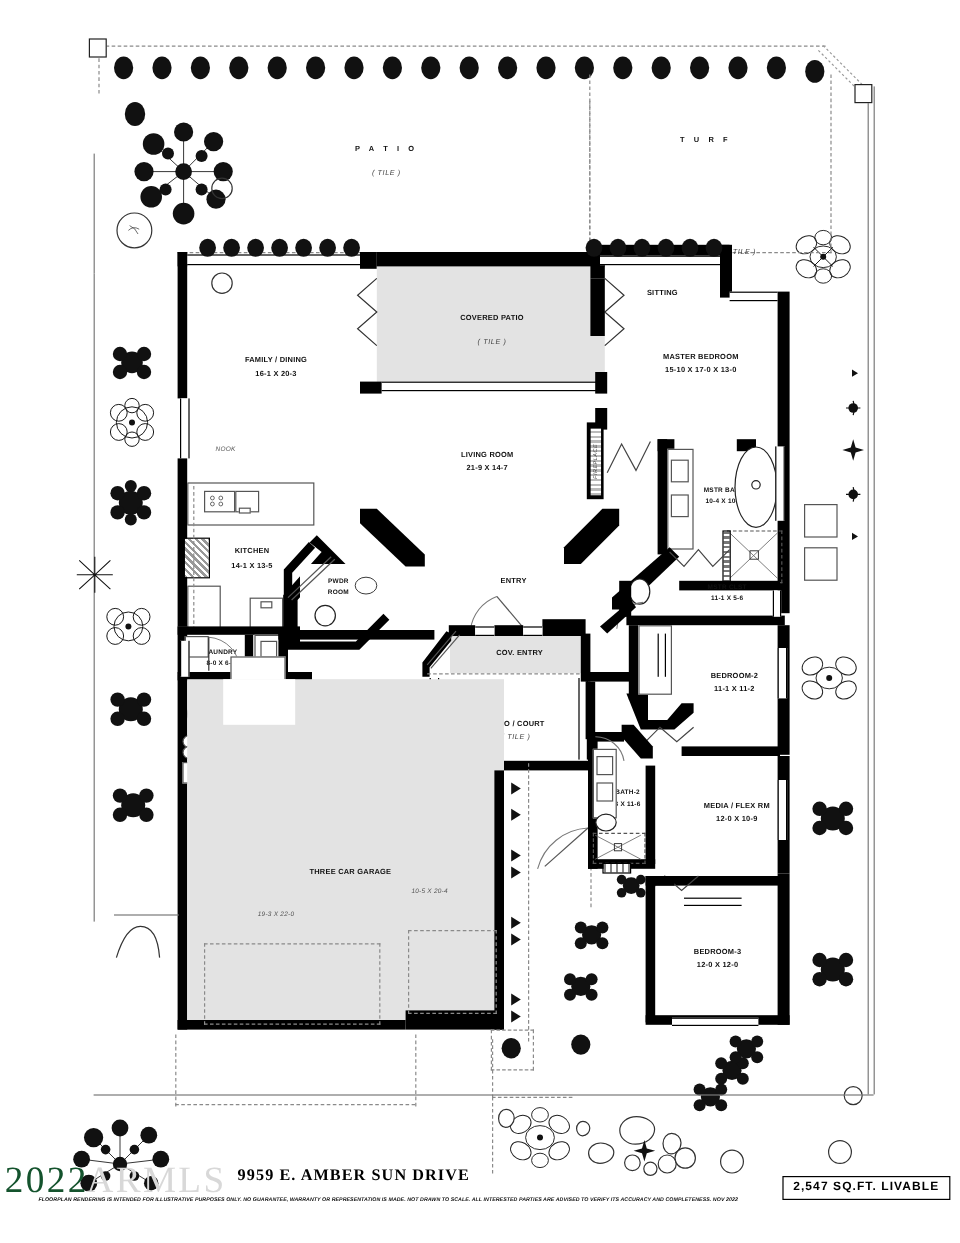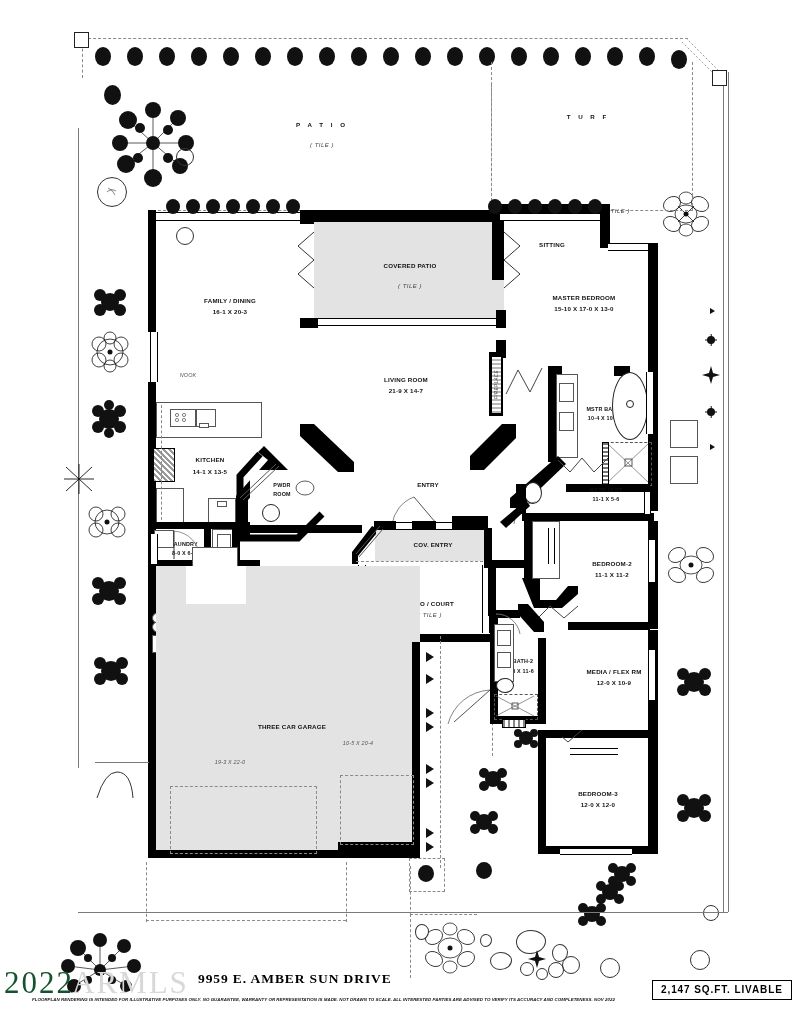--- a/index.html
+++ b/index.html
@@ -752,16 +752,16 @@
   <div class="dash-v" style="left:146px;top:862px;height:60px;"></div>
   <div class="dash-h" style="left:146px;top:920px;width:200px;"></div>
   <div class="dash-v" style="left:346px;top:862px;height:60px;"></div>
   <div class="solid-h" style="left:78px;top:912px;width:650px;"></div>
 
   <div id="footer">
     <div class="wm wm-strong" style="left:4px;  top:10px;">2022</div>
     <div class="wm" style="left:72px; top:10px;">ARMLS</div>
     <div class="addr" style="left:198px;top:16px;">9959 E. AMBER SUN DRIVE</div>
     <div class="disclaim" style="left:32px; top:42px;">FLOORPLAN RENDERING IS INTENDED FOR ILLUSTRATIVE PURPOSES ONLY.  NO GUARANTEE, WARRANTY OR REPRESENTATION IS MADE.  NOT DRAWN TO SCALE.  ALL INTERESTED PARTIES ARE ADVISED TO VERIFY ITS ACCURACY AND COMPLETENESS.  NOV 2022</div>
-    <div class="sqft-box" style="left:652px;top:25px;">2,147 SQ.FT. LIVABLE</div>
+    <div class="sqft-box" style="left:652px;top:25px;">2,547 SQ.FT. LIVABLE</div>
   </div>
 
 </div>
 
 </body></html>

